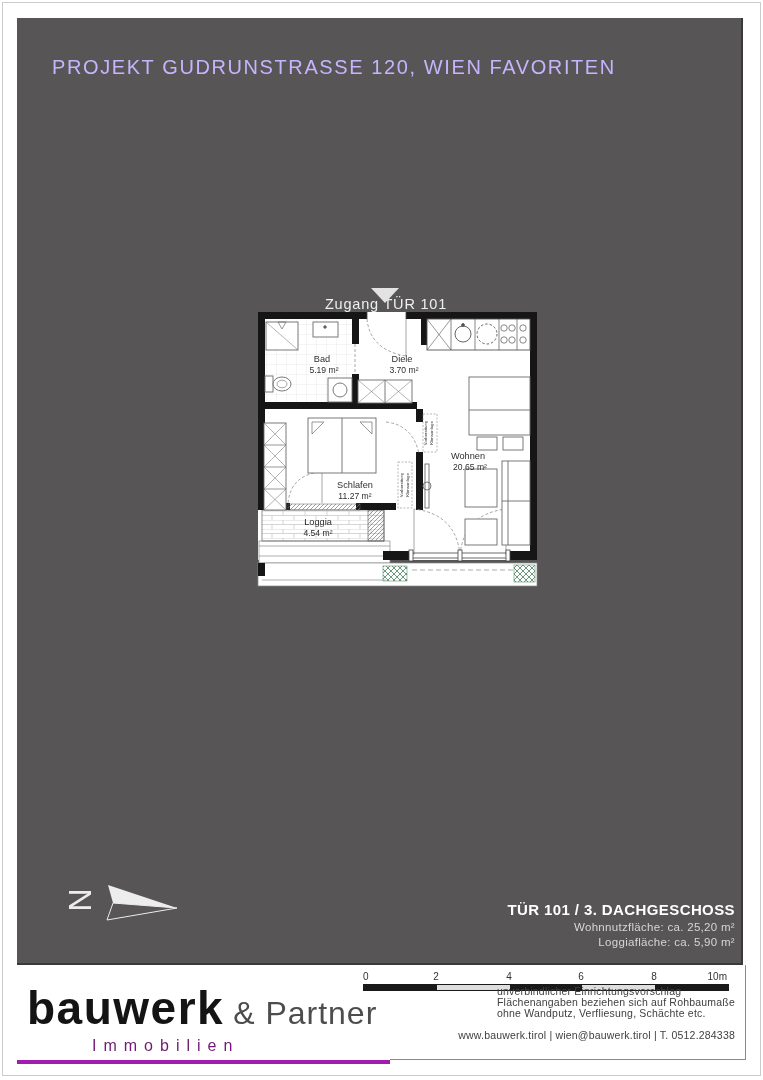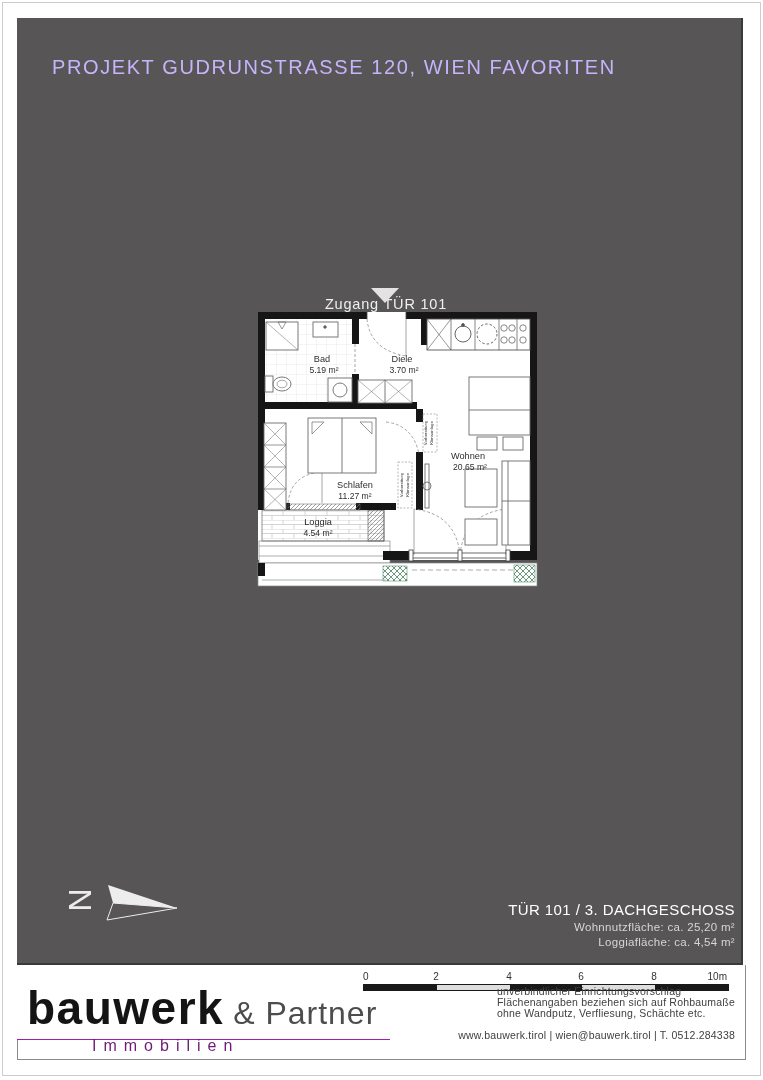--- a/index.html
+++ b/index.html
@@ -5,24 +5,24 @@
   html,body{margin:0;padding:0;background:#ffffff;}
   body{width:763px;height:1080px;position:relative;font-family:"Liberation Sans",sans-serif;overflow:hidden;}
   .page-edge{position:absolute;left:2px;top:2px;width:757px;height:1072px;border:1px solid #cccccc;}
   .panel{position:absolute;left:17px;top:18px;width:726px;height:947px;background:#575556;border-right:2px solid #3a3a3a;border-bottom:2px solid #3a3a3a;box-sizing:border-box;}
   .title{position:absolute;left:35px;top:38px;font-size:20px;letter-spacing:1.6px;color:#c4b5fd;font-weight:400;white-space:nowrap;}
   .zugang{position:absolute;left:256px;top:252px;width:260px;text-align:center;font-size:14.5px;letter-spacing:.8px;color:#efefef;margin-top:44px;}
   .entry-arrow{position:absolute;left:371px;top:288px;width:0;height:0;border-left:14px solid transparent;border-right:14px solid transparent;border-top:15px solid #e3e3e3;}
   .floorplan{position:absolute;left:256px;top:304px;}
   .north{position:absolute;left:50px;top:870px;}
   .info{position:absolute;right:28px;top:901px;text-align:right;}
-  .info-title{font-size:15px;font-weight:normal;color:#ffffff;letter-spacing:.4px;}
+  .info-title{font-size:15px;font-weight:bold;color:#ffffff;letter-spacing:.4px;}
   .info-line{font-size:11.5px;color:#d6d6d6;margin-top:3px;letter-spacing:.3px;}
   .footer{position:absolute;left:17px;top:965px;width:729px;height:95px;background:#ffffff;border:1px solid #8a8a8a;border-top:none;box-sizing:border-box;}
-  .logo-box{position:absolute;left:17px;top:965px;width:373px;height:75px;background:#ffffff;border-bottom:1px solid #a21caf;box-sizing:border-box;}
+  .logo-box{position:absolute;left:17px;top:965px;width:373px;height:99px;background:#ffffff;border-bottom:4px solid #a21caf;box-sizing:border-box;}
   .logo-main{position:absolute;left:10px;top:16px;white-space:nowrap;}
   .logo-bauwerk{font-size:46px;font-weight:bold;color:#141414;letter-spacing:1.5px;}
   .logo-partner{font-size:32px;font-weight:300;color:#4d4d4d;letter-spacing:1px;margin-left:9px;}
   .logo-sub{position:absolute;left:75px;top:72px;font-size:16px;letter-spacing:7px;color:#701a75;}
   .scalebar{position:absolute;left:363px;top:971px;width:364px;height:20px;}
   .scalebar .lbl{position:absolute;top:0;font-size:10px;color:#333;transform:translateX(-50%);}
   .scalebar .lbl.first{transform:none;}
   .scalebar .lbl.last{transform:translateX(-100%);}
   .bar{position:absolute;left:0;top:13px;width:364px;height:5px;border:1px solid #191919;display:flex;box-sizing:content-box;}
   .bar .seg{flex:1;}
@@ -208,21 +208,21 @@
 
 <svg class="north" width="140" height="70" viewBox="0 0 140 70">
   <text transform="rotate(-90 30 30)" x="30" y="30" font-size="32" fill="#ededed" text-anchor="middle" dominant-baseline="central">N</text>
   <polygon points="58,15 127,38 63,33" fill="#ededed"></polygon>
   <polygon points="63,33 127,38 57,50" fill="none" stroke="#ededed" stroke-width="1"></polygon>
 </svg>
 
 <div class="info">
   <div class="info-title">TÜR 101 / 3. DACHGESCHOSS</div>
   <div class="info-line">Wohnnutzfläche: ca. 25,20 m²</div>
-  <div class="info-line">Loggiafläche: ca. 4,54 m²</div>
+  <div class="info-line">Loggiafläche: ca. 5,90 m²</div>
 </div>
 
 <div class="footer"></div>
 
 <div class="logo-box">
   <div class="logo-main">
     <span class="logo-bauwerk">bauwerk</span><span class="logo-partner">&amp; Partner</span>
   </div>
   <div class="logo-sub">Immobilien</div>
 </div>

